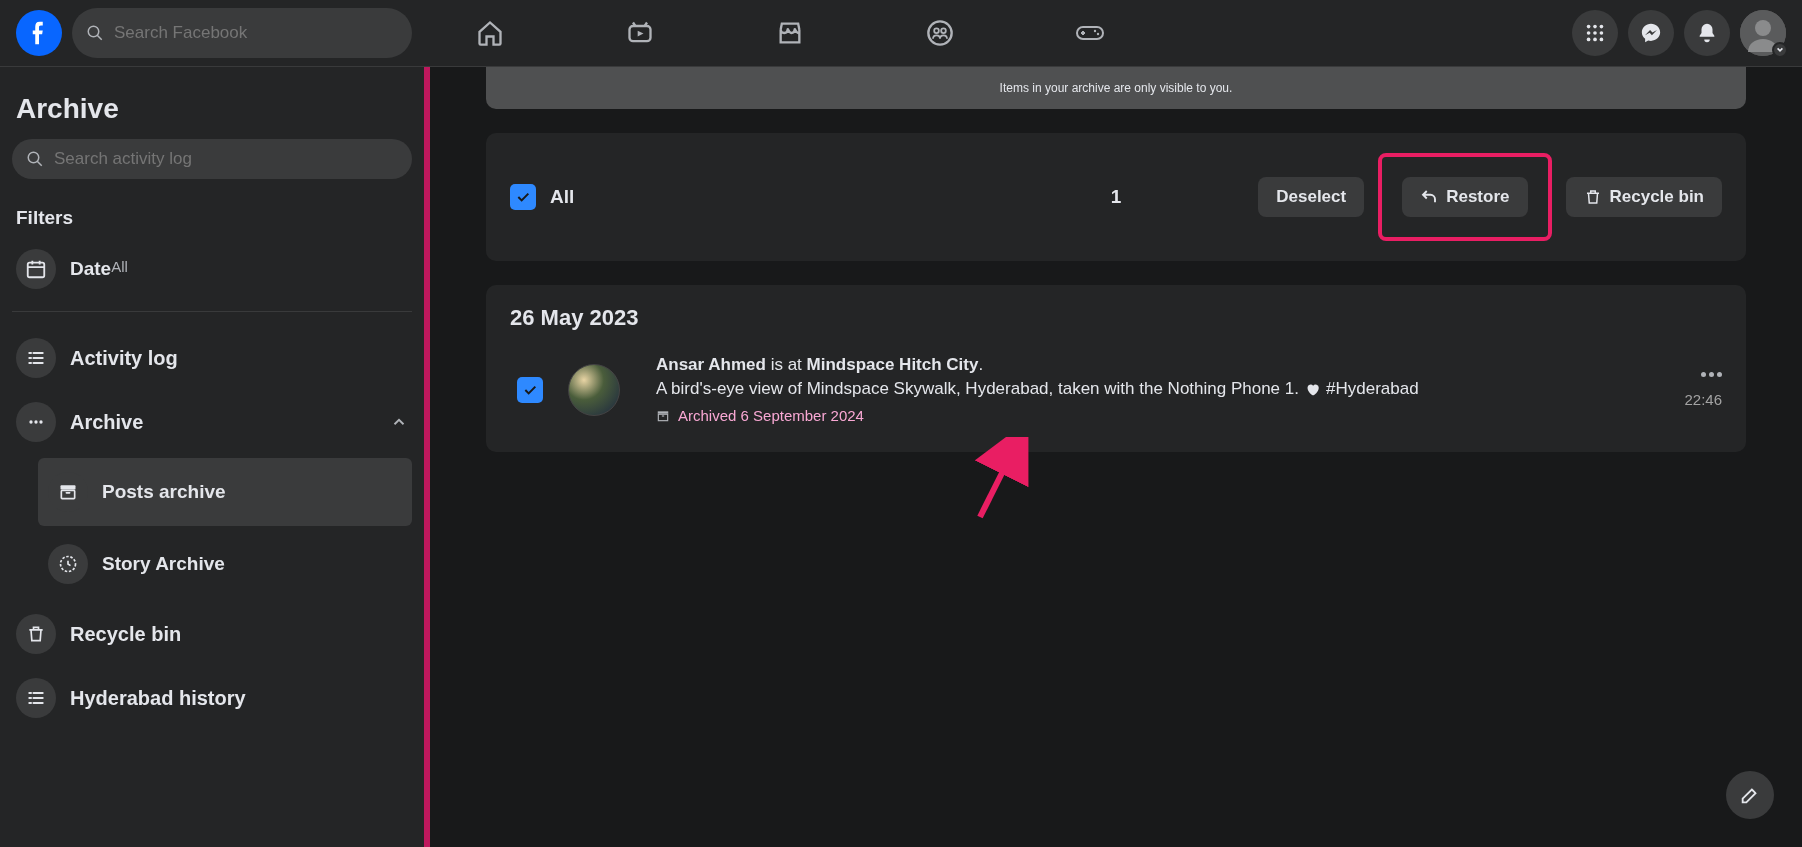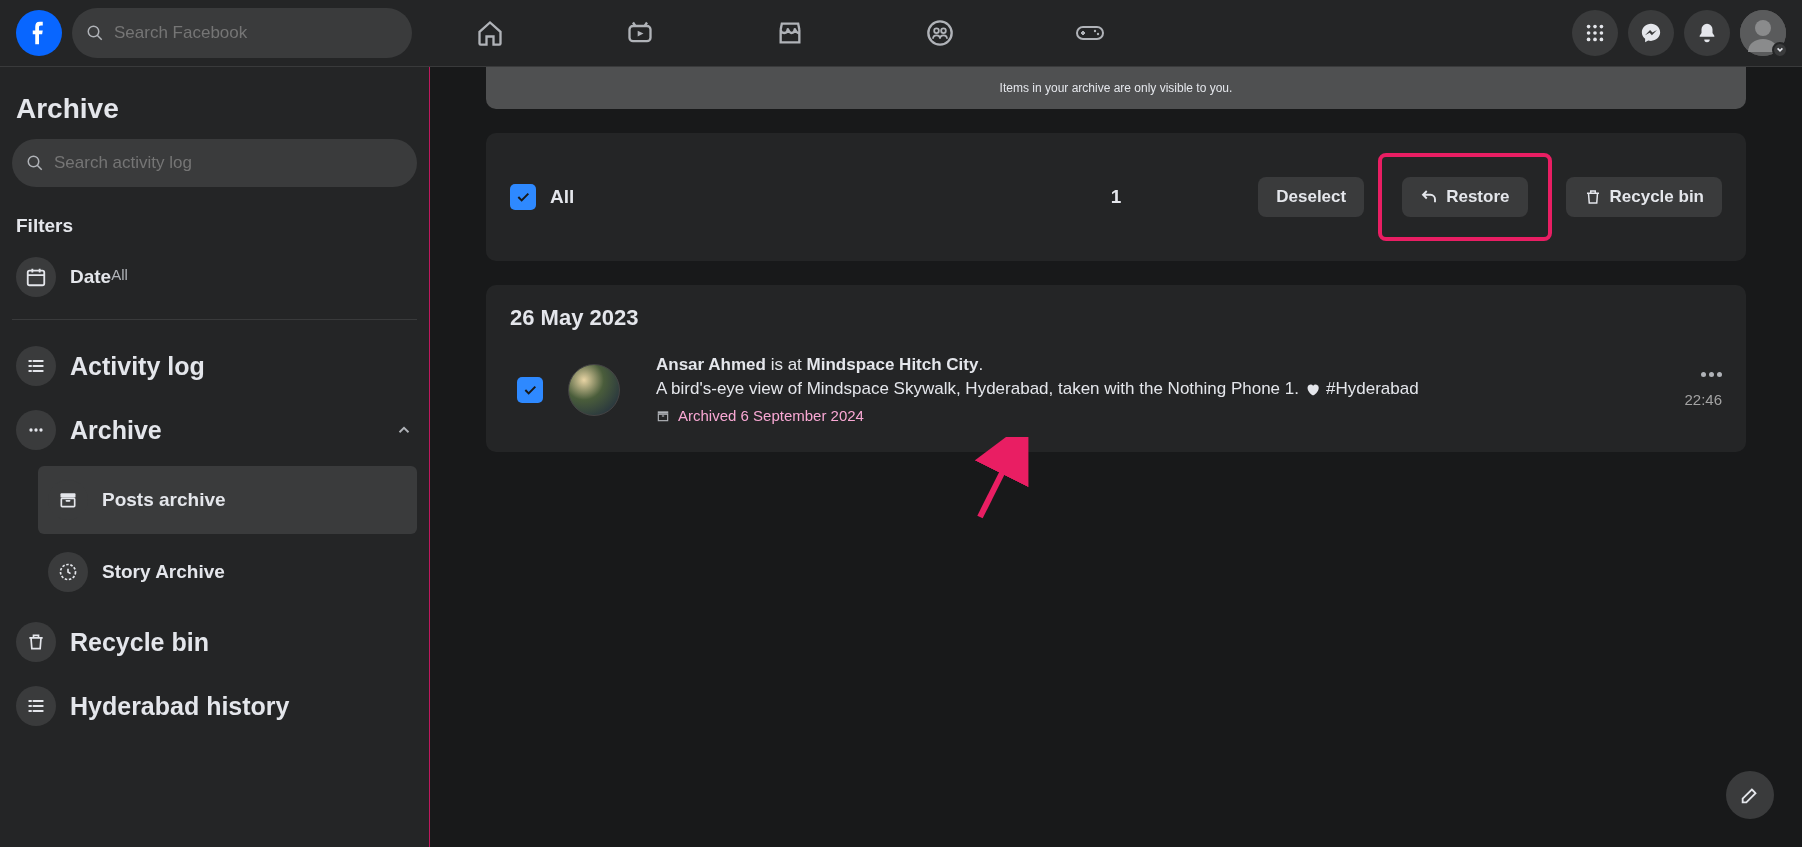--- a/index.html
+++ b/index.html
@@ -72,27 +72,27 @@
       width:16px; height:16px; border-radius:50%;
       background:#3a3b3c; border:2px solid #242526;
       display:flex;align-items:center;justify-content:center;
     }
 
     
     .layout { display: flex; height: calc(100% - 67px); }
     .sidebar {
       width: 430px;
       background: #242526;
-      border-right: 1px solid #be185d;
+      border-right: 6px solid #be185d;
       padding: 12px;
       overflow-y: auto;
     }
     .sidebar h1 { font-size: 28px; font-weight: 700; padding: 14px 0 14px 4px; }
     .sidebar-search {
-      height: 48px;
+      height: 40px;
       background: #3a3b3c;
       border-radius: 50px;
       display: flex; align-items: center;
       padding: 0 14px;
       margin-bottom: 20px;
     }
     .sidebar-search input {
       flex:1; background:transparent; border:none; outline:none;
       color:#b0b3b8; font-size:17px; margin-left:10px;
     }
@@ -110,21 +110,21 @@
     .filter-item .label-group { display:flex; flex-direction:row; }
     .filter-item .label-main { font-size: 19px; font-weight: 600; }
     .filter-item .label-sub { font-size: 15px; color: #b0b3b8; }
     .divider { height: 1px; background: #393a3b; margin: 14px 0; }
     .nav-item {
       display:flex; align-items:center; gap: 14px;
       padding: 12px 4px;
       border-radius: 8px;
       cursor:pointer;
     }
-    .nav-item .label { font-size: 25px; font-weight: 600; }
+    .nav-item .label { font-size: 20px; font-weight: 600; }
     .nav-item.expandable { justify-content: space-between; }
     .nav-item.expandable .left { display:flex; align-items:center; gap:14px; }
     .nav-item .chev { color:#b0b3b8; }
     .sub-items { padding-left: 26px; }
     .sub-item {
       display:flex; align-items:center; gap: 14px;
       padding: 14px 10px;
       border-radius: 6px;
       cursor:pointer;
       margin: 4px 0;

